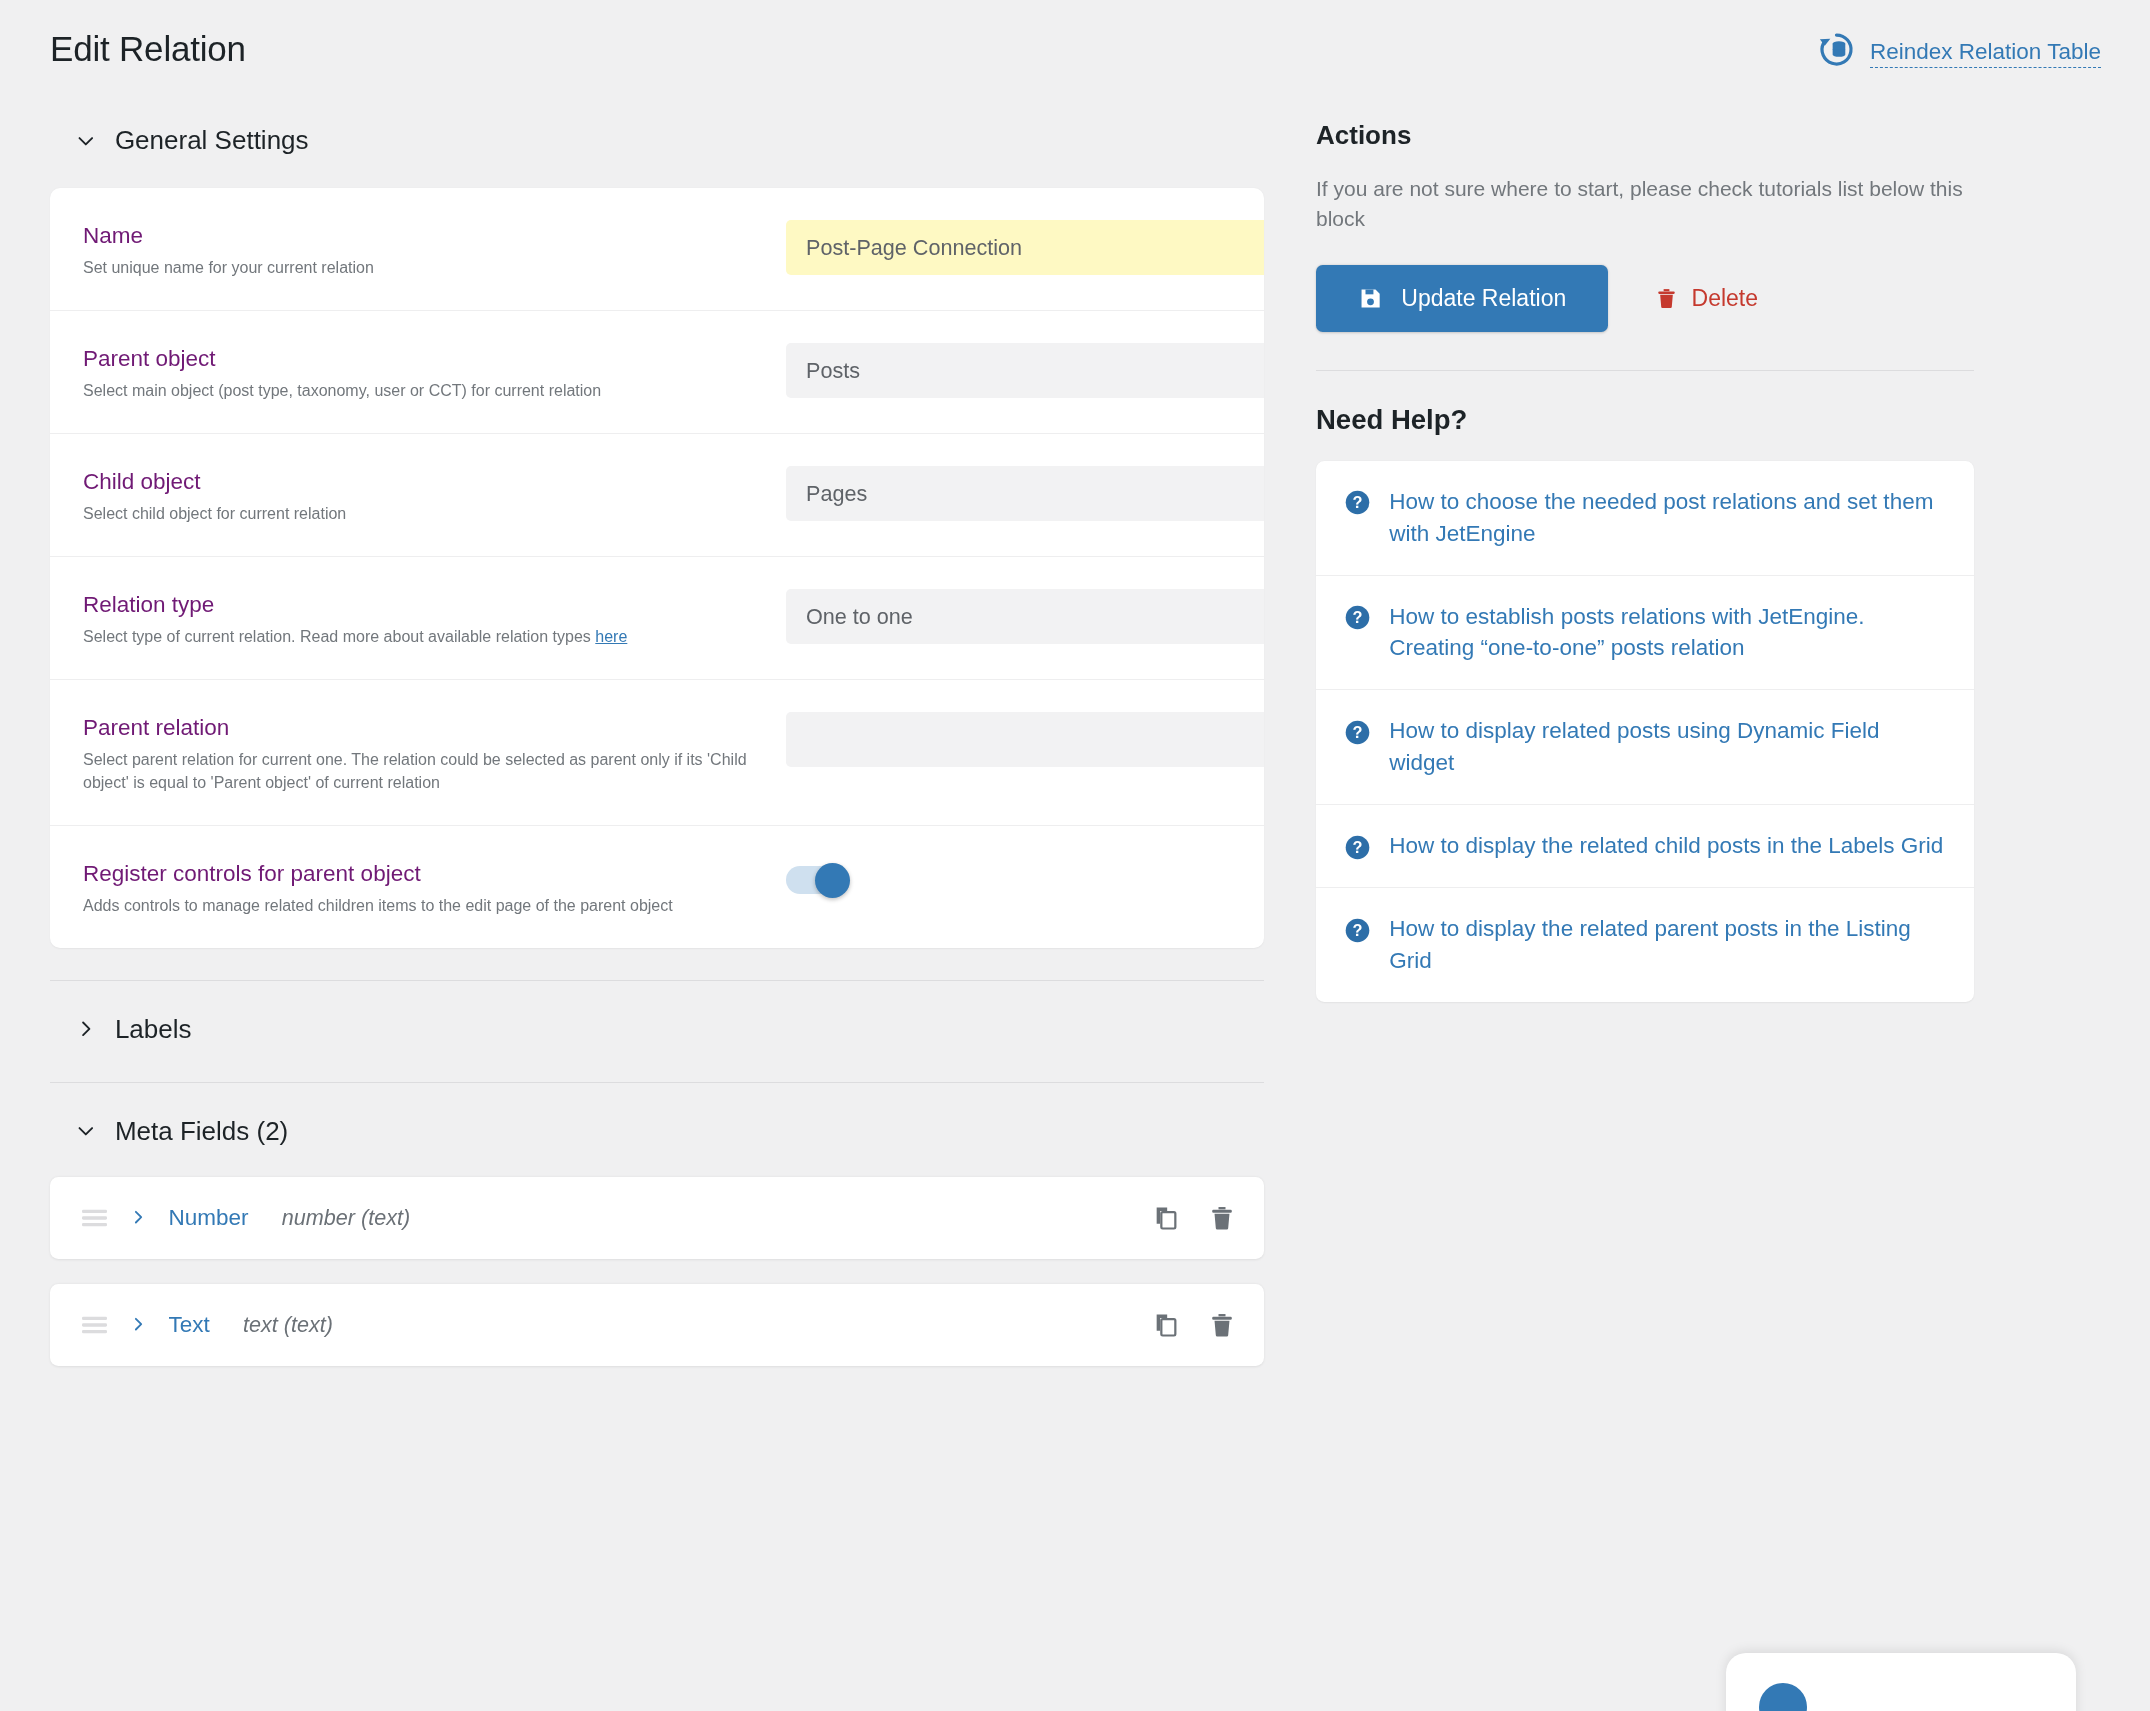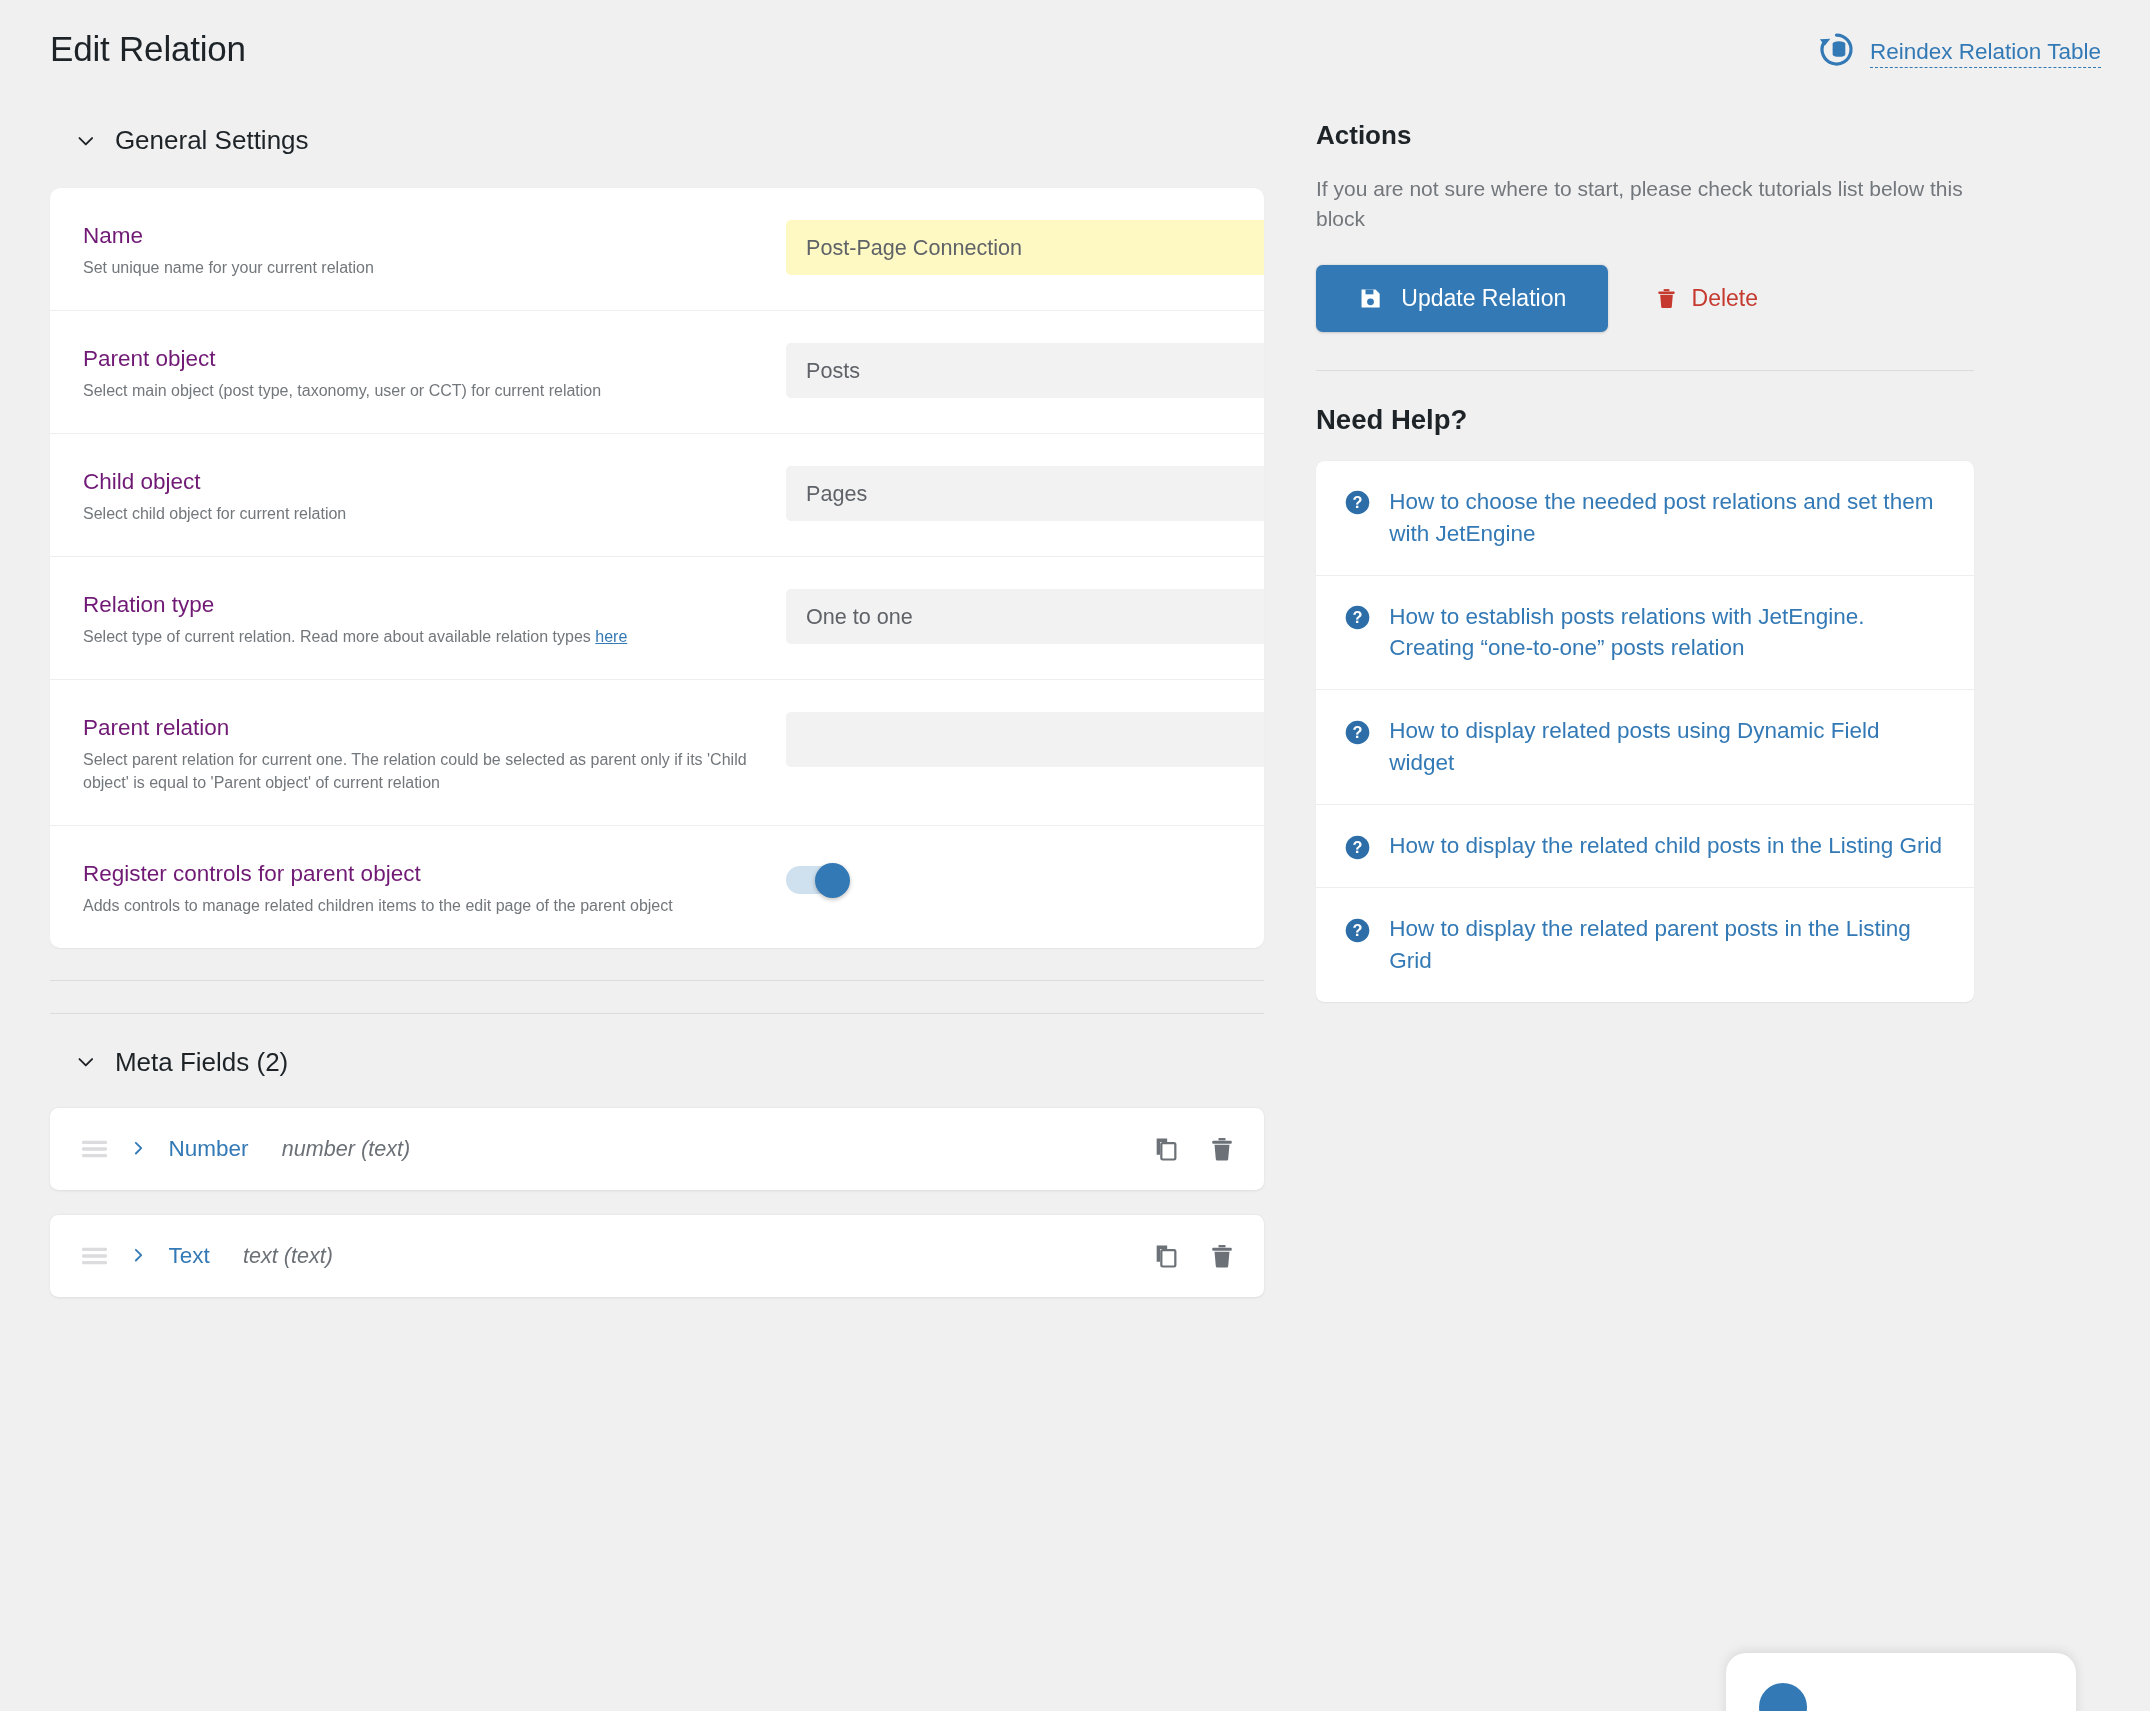--- a/index.html
+++ b/index.html
@@ -411,20 +411,28 @@
             <div class="toggle">
               <div class="knob"></div>
             </div>
           </div>
         </div>
 
       </div>
 
       <div class="divider"></div>
 
+      <div class="section-head" style="margin-top:28px;">
+        <span class="chev">
+          <svg viewBox="0 0 24 24" width="21.6" height="21.6">
+              <path d="M9 5l7 7-7 7" fill="none" stroke="#1d2327" stroke-width="2.1" stroke-linecap="round" stroke-linejoin="round"></path>
+            </svg>
+        </span>
+        <span class="section-title">Labels</span>
+      </div>
 
       <div class="divider"></div>
 
       <div class="section-head" style="margin-top:28px;">
         <span class="chev">
           <svg viewBox="0 0 24 24" width="21.6" height="21.6">
               <path d="M5 9l7 7 7-7" fill="none" stroke="#1d2327" stroke-width="2.1" stroke-linecap="round" stroke-linejoin="round"></path>
             </svg>
         </span>
         <span class="section-title">Meta Fields (2)</span>
@@ -560,21 +568,21 @@
           </span>
           <span class="help-text">How to display related posts using Dynamic Field widget</span>
         </div>
         <div class="help-item">
           <span class="help-q">
             <svg viewBox="0 0 24 24" width="27" height="27">
                 <circle cx="12" cy="12" r="10.5" fill="#2d6ea8"></circle>
                 <text x="12" y="17.2" font-size="14.5" font-family="Liberation Sans, sans-serif" font-weight="bold" fill="#ffffff" text-anchor="middle">?</text>
               </svg>
           </span>
-          <span class="help-text">How to display the related child posts in the Listing Grid</span>
+          <span class="help-text">How to display the related child posts in the Labels Grid</span>
         </div>
         <div class="help-item">
           <span class="help-q">
             <svg viewBox="0 0 24 24" width="27" height="27">
                 <circle cx="12" cy="12" r="10.5" fill="#2d6ea8"></circle>
                 <text x="12" y="17.2" font-size="14.5" font-family="Liberation Sans, sans-serif" font-weight="bold" fill="#ffffff" text-anchor="middle">?</text>
               </svg>
           </span>
           <span class="help-text">How to display the related parent posts in the Listing Grid</span>
         </div>

